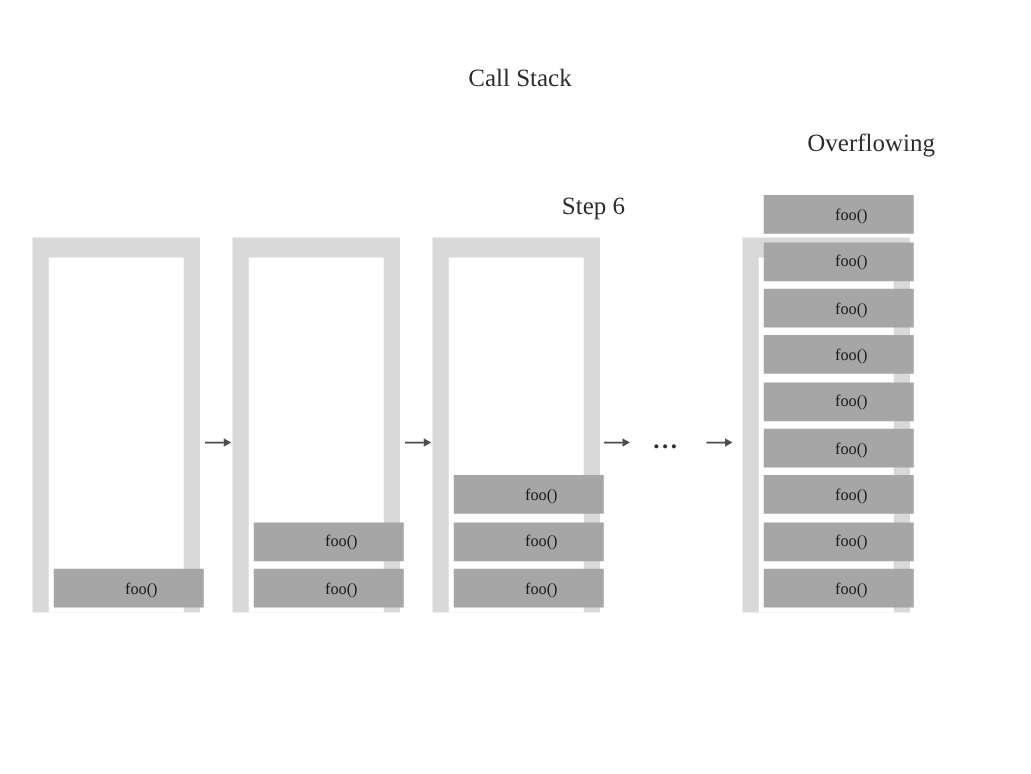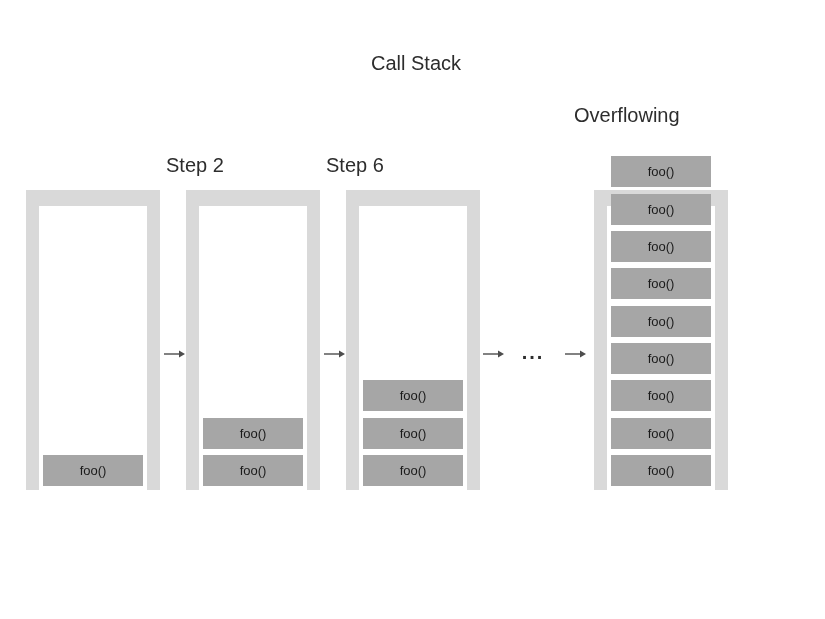--- a/index.html
+++ b/index.html
@@ -6,35 +6,36 @@
   body{
     background:#ffffff;
     font-family:"Liberation Sans", sans-serif;
   }
   .canvas{
     position:relative;
     width:825px;
     height:490px;
     background:var(--bg,#ffffff);
     overflow:hidden;
+    font-family:Liberation Serif, serif;
   }
   .title{
     position:absolute;
     top:51px;
     left:329px;
     width:174px;
     text-align:center;
     font-size:20px;
     line-height:24px;
     color:var(--label,#2d2d2d);
   }
   .col-label{
     position:absolute;
     width:174px;
-    text-align:left;
+    text-align:right;
     font-size:20px;
     line-height:24px;
     color:var(--label,#2d2d2d);
     white-space:nowrap;
   }
   .stack{
     position:absolute;
     top:190px;
     width:134px;
     height:315px;
@@ -56,20 +57,21 @@
     position:absolute;
     left:17px;
     width:100px;
     height:31px;
     background:var(--frame,#a6a6a6);
     display:flex;
     align-items:center;
     justify-content:center;
     font-size:13px;
     color:var(--frameText,#1a1a1a);
+    padding-left:20px;
   }
   .arrow{
     position:absolute;
     top:348px;
     width:22px;
     height:12px;
     color:var(--arrow,#4d4d4d);
   }
   .dots{
     position:absolute;
@@ -84,21 +86,20 @@
     color:var(--label,#404040);
   }
 </style>
 </head>
 <body>
 
 <div class="canvas" style="--bg: #ffffff; --container: #d9d9d9; --interior: #ffffff; --frame: #a6a6a6; --frameText: #1a1a1a; --label: #2d2d2d; --arrow: #4d4d4d;">
 
   <div class="title">Call Stack</div>
 
-  <div class="col-label" style="left:166px;top:153px">Step 2</div>
   <div class="col-label" style="left:326px;top:153px">Step 6</div>
   <div class="col-label" style="left:574px;top:103px">Overflowing</div>
 
   <div class="stack" style="left:26px">
     <div class="interior"></div>
     <div class="frames">
         <div class="frame" style="bottom: 19px;">
           <span>foo()</span>
         </div>
       </div>

